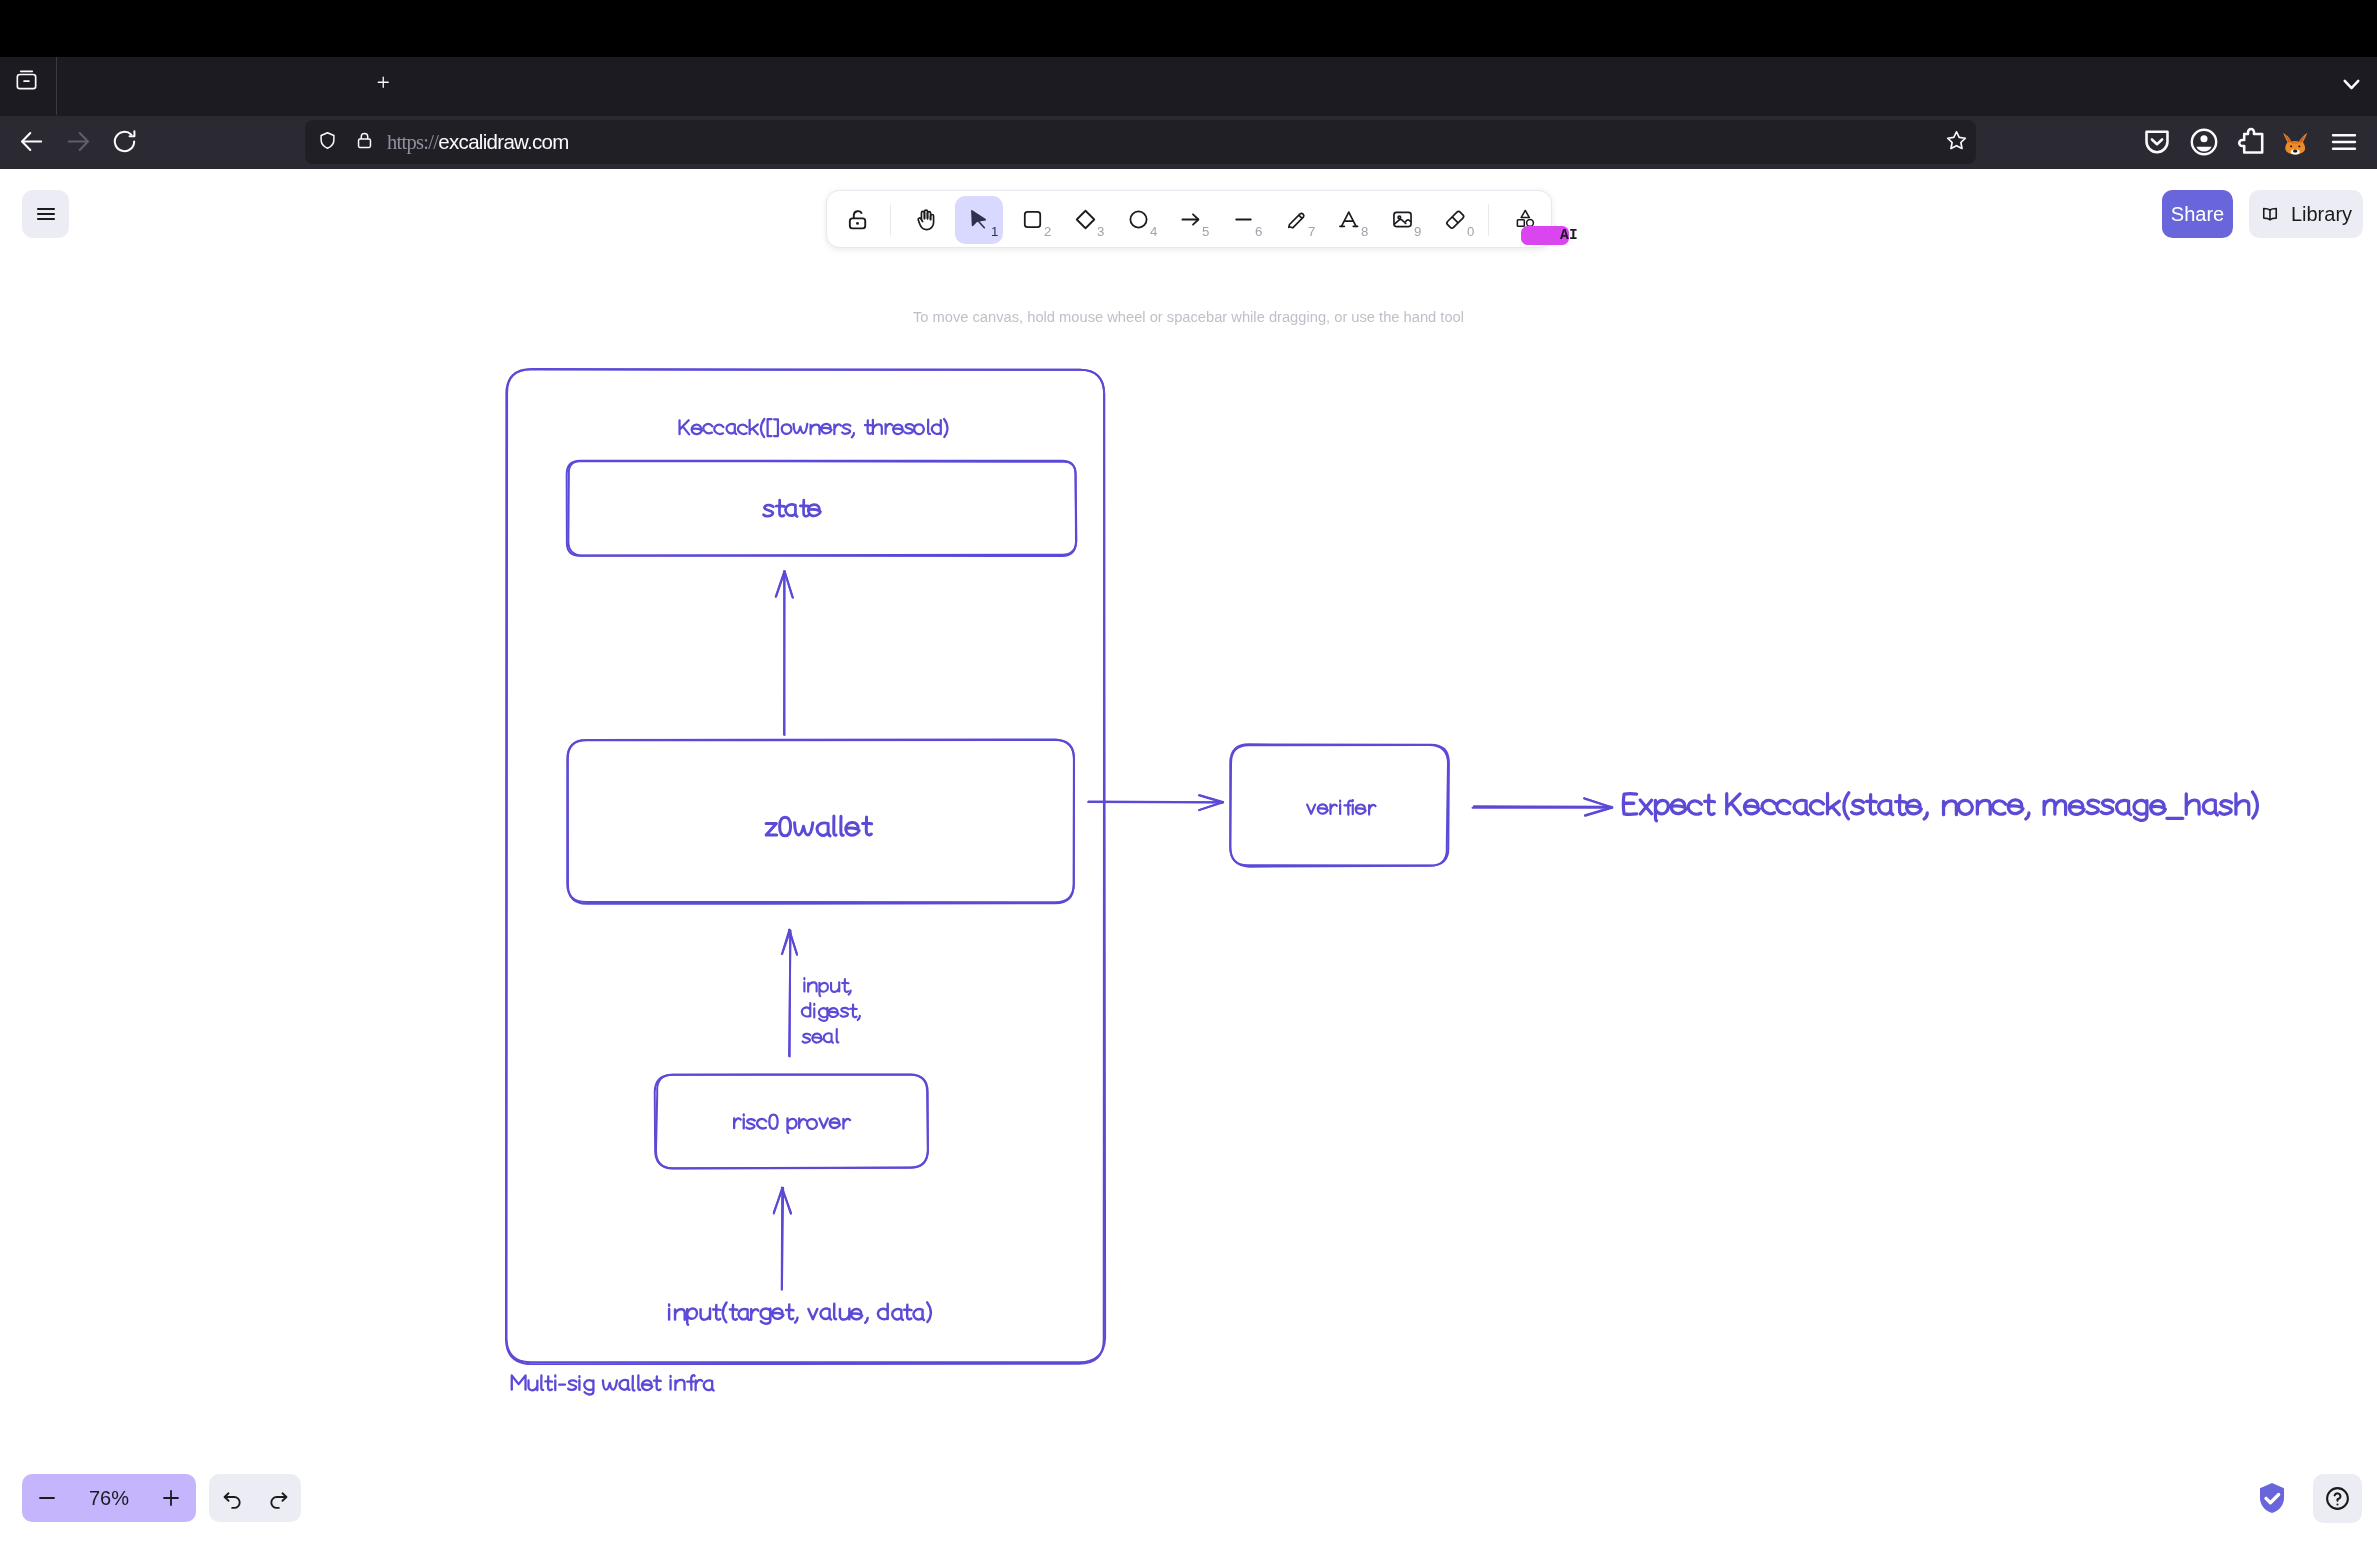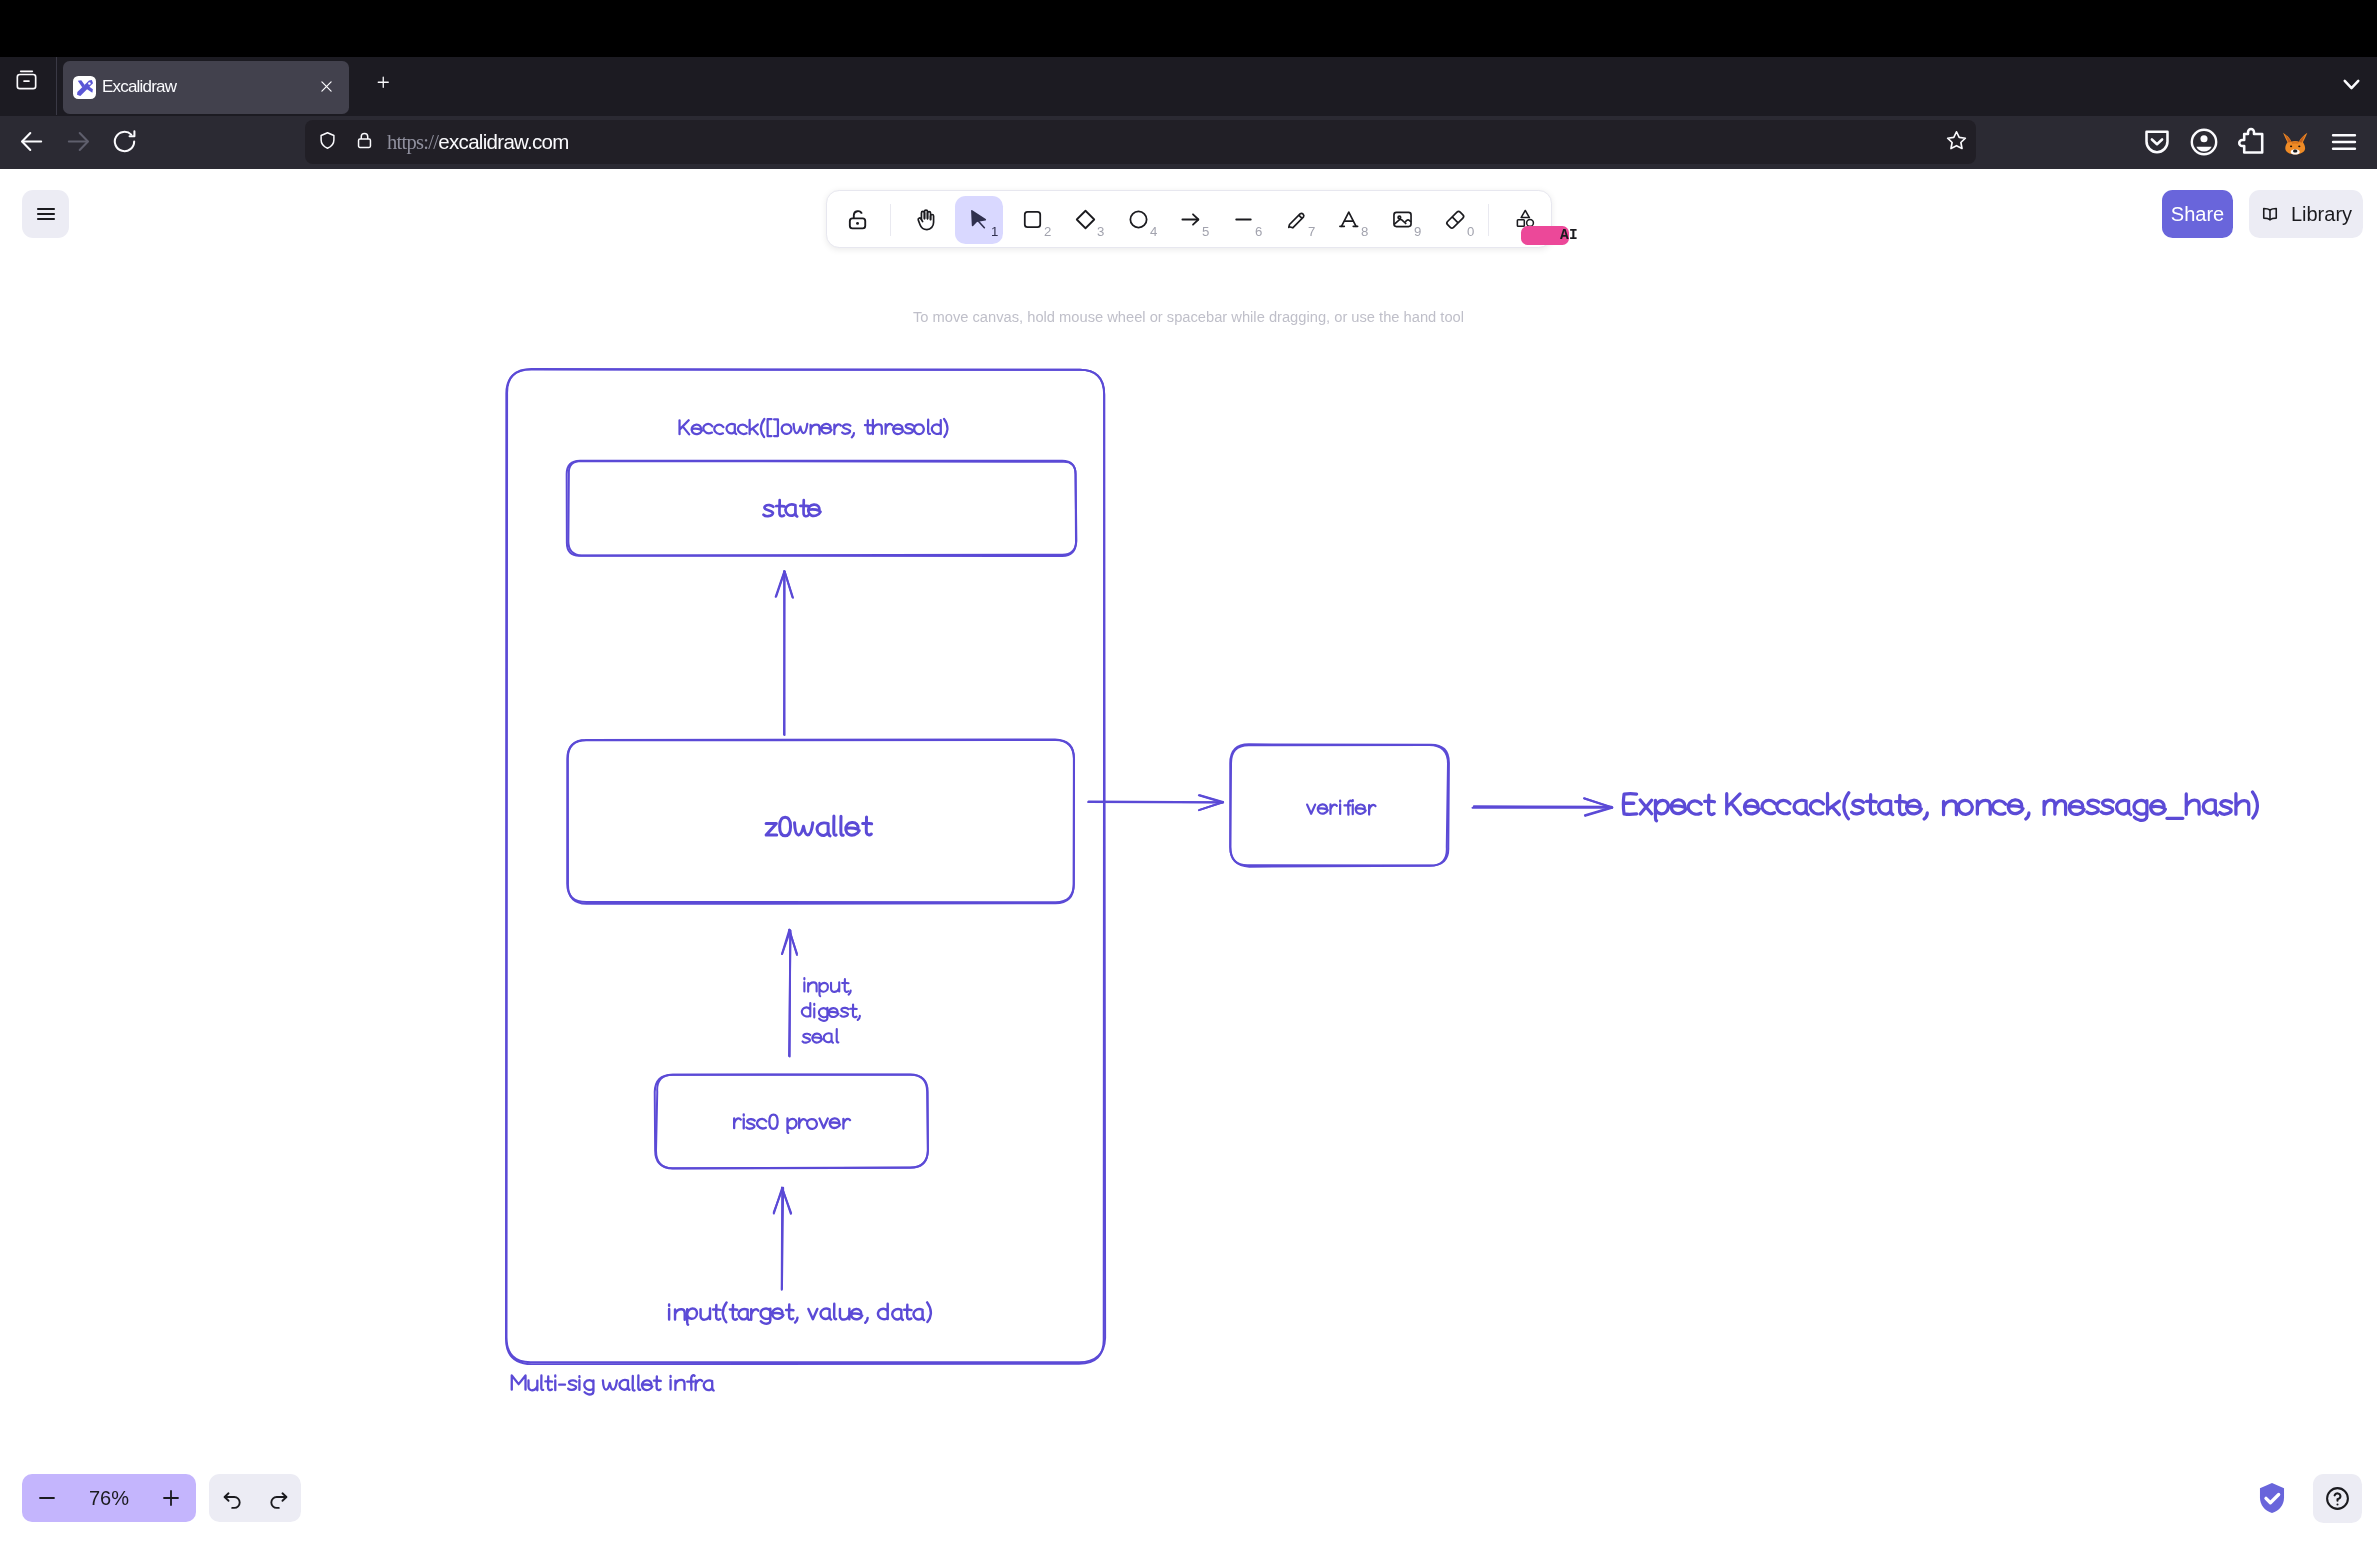--- a/index.html
+++ b/index.html
@@ -42,21 +42,21 @@
   .tbi.burger{left:2327px;}
 
   
   .exmenu{position:absolute;left:22px;top:21px;width:47px;height:48px;border-radius:11.2px;background:#ececf4;display:flex;align-items:center;justify-content:center;}
   .toolbar{position:absolute;left:826px;top:20.5px;width:726px;height:58px;background:#fff;border:0.7px solid #e7e7ef;border-radius:13.2px;box-shadow:0 1.3px 6.6px rgba(0,0,0,.08);}
   .tool{position:absolute;top:5.3px;width:48px;height:48px;border-radius:10.6px;display:flex;align-items:center;justify-content:center;}
   .tool.sel{background:#d9d8ff;}
   .tool .num{position:absolute;right:4.6px;bottom:4.6px;font-size:13.2px;color:#a2a3ae;font-family:"Liberation Sans",sans-serif;}
   .tool.sel .num{color:#30304e;}
   .toolsep{position:absolute;top:13.2px;width:0.7px;height:32px;background:#e9e9f0;}
-  .aibadge{position:absolute;left:1521px;top:57px;width:28px;height:18.5px;background:#ec4899;color:#1b1b1f;font-size:14.5px;font-weight:700;
+  .aibadge{position:absolute;left:1521px;top:57px;width:28px;height:18.5px;background:#d946ef;color:#1b1b1f;font-size:14.5px;font-weight:700;
            border-radius:6.6px;letter-spacing:0.3px;font-family:"Liberation Mono",monospace;display:flex;align-items:center;justify-content:center;padding-left:48px;}
 
   .hint{position:absolute;left:0;top:96px;width:2377px;text-align:center;color:#bfbfc9;font-size:14.7px;margin-top:44px;}
 
   .share{position:absolute;left:2162px;top:21px;width:71px;height:48px;background:#6965db;border-radius:10.6px;color:#fff;
          display:flex;align-items:center;justify-content:center;font-size:20px;}
   .library{position:absolute;left:2249px;top:21px;width:114px;height:48px;background:#ececf4;border-radius:10.6px;color:#1b1b1f;
          display:flex;align-items:center;justify-content:center;gap:11px;font-size:20px;}
 
   .zoomgrp{position:absolute;left:22px;top:1305px;width:174px;height:48px;background:#c4b5fd;border-radius:10px;display:flex;align-items:center;gap:11px;}
@@ -80,38 +80,20 @@
   <div class="tabstrip">
     <svg class="chev" viewBox="0 0 24 24" fill="none" stroke="#fbfbfe" stroke-width="2.4" stroke-linecap="round" stroke-linejoin="round">
         <polyline points="5.5 8.5 12 15.5 18.5 8.5"></polyline>
       </svg>
     <svg class="listall" viewBox="0 0 24 24" fill="none" stroke="#fbfbfe" stroke-width="1.6" stroke-linecap="round" stroke-linejoin="round">
       <rect x="3.2" y="6.2" width="17.6" height="13.6" rx="2.4"></rect>
         <path d="M6.4 3.2h11.2"></path>
         <path d="M9.6 12.6h4.8"></path>
     </svg>
     <div class="tabdiv"></div>
-    <div class="tab">
-      <span class="fav">
-        <svg viewBox="0 0 36 36" width="24" height="24">
-          <g fill="#5b57d6">
-
-            <path d="M7.2 7.0 L12.4 6.2 L17.6 13.4 L14.0 17.1 Z"></path>
-            <path d="M18.8 18.3 L22.4 14.7 L29.8 20.0 L29.0 25.2 Z"></path>
-
-            <path d="M28.2 6.0 L30.0 11.0 L11.0 30.0 L6.0 28.2 L6.6 24.0 L24.0 6.6 Z"></path>
-            <circle cx="24.6" cy="11.4" r="1.85" fill="#fff"></circle>
-          </g>
-        </svg>
-      </span>
-      <span class="ttl">Excalidraw</span>
-      <svg class="xbtn" viewBox="0 0 24 24" fill="none" stroke="#fbfbfe" stroke-width="1.7" stroke-linecap="round">
-          <path d="M5.5 5.5 L18.5 18.5 M18.5 5.5 L5.5 18.5"></path>
-        </svg>
-    </div>
     <svg class="newtab" viewBox="0 0 24 24" fill="none" stroke="#fbfbfe" stroke-width="1.7" stroke-linecap="round">
         <path d="M12 5.5V18.5 M5.5 12H18.5"></path>
       </svg>
   </div>
 
   <div class="navbar">
     <svg class="nv back" viewBox="0 0 24 24" fill="none" stroke="#fbfbfe" stroke-width="1.7" stroke-linecap="round" stroke-linejoin="round">
         <path d="M20 12H4.5"></path>
         <polyline points="11 5 4.2 12 11 19"></polyline>
       </svg>

